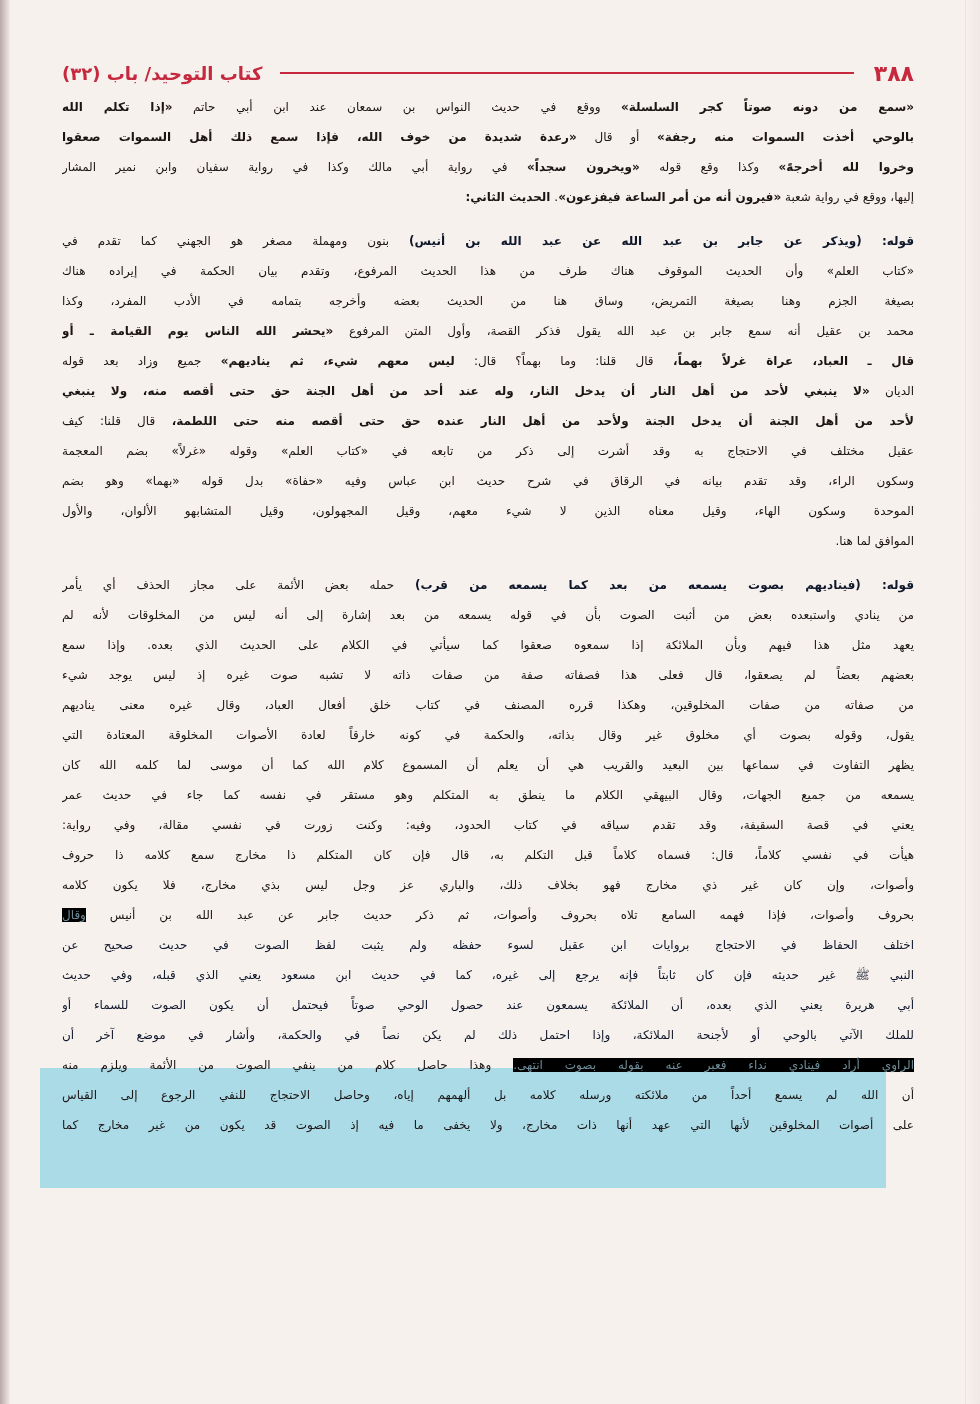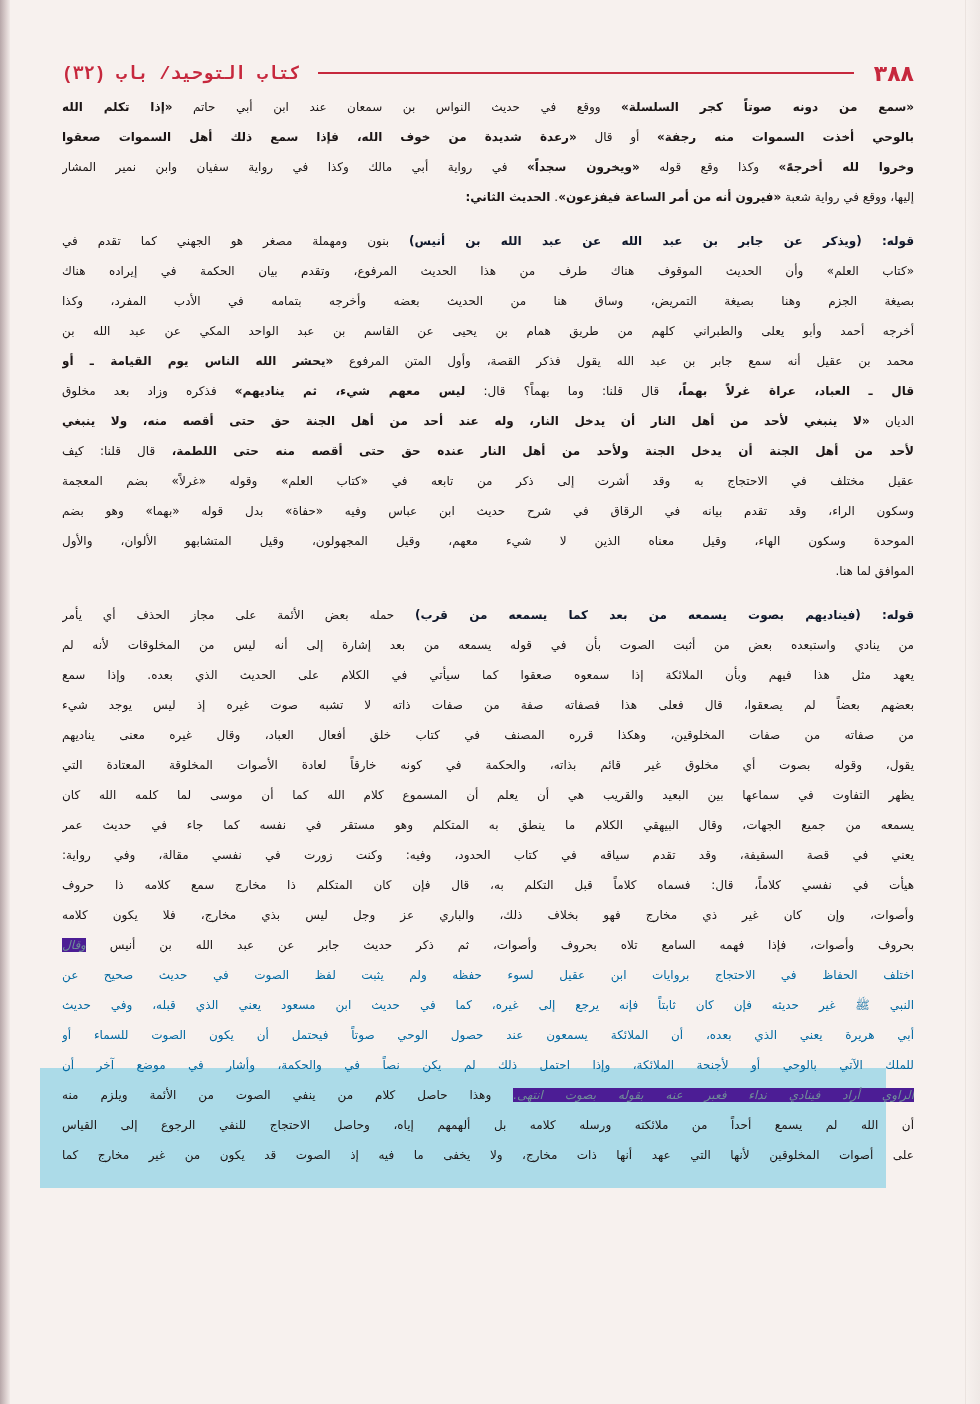--- a/index.html
+++ b/index.html
@@ -19,37 +19,37 @@
     border-left: 1px solid #ebe3df;
   }
   .header {
     position: absolute; left: 62px; top: 58px; width: 852px; height: 30px;
     direction: rtl;
     display: flex; align-items: center;
     color: #c6283d;
   }
   .page-number { font-size: 22px; font-weight: bold; margin-left: 14px; text-align: right; }
   .header-rule { flex: 1; height: 2px; background: #c6283d; margin: 0 6px; }
-  .header-title { font-size: 18px; font-weight: bold; margin-right: 12px; white-space: nowrap; font-family: Liberation Mono, monospace; }
+  .header-title { font-size: 18px; font-weight: bold; margin-right: 12px; white-space: nowrap; }
 
   .body-text {
     position: absolute; left: 62px; top: 92px; width: 852px;
     direction: rtl; text-align: justify; text-align-last: right;
     font-size: 12px; line-height: 30px; color: #1b1515;
   }
   .body-text p { margin: 0 0 14px 0; }
   .line { display: block; text-align: justify; text-align-last: justify; height: 30px; white-space: nowrap; overflow: hidden; }
   .line.last { text-align-last: right; }
   .b { font-weight: bold; }
   .red { color: #0f172a; font-weight: bold; }
-  .hl { background: #4c1d95; color: #6f8d99; font-style: italic; }
+  .hl { background: #000000; color: #6f8d99; }
   .hl-block {
     position: absolute; left: 40px; width: 846px; background: #acdbe8;
   }
-  .hl-text { color: #0369a1; }
+  .hl-text { color: #0f172a; }
 </style>
 </head>
 <body>
 
 <div class="page-edge"></div>
 <div class="page-edge-right"></div>
 
 <div class="hl-block" style="top:1068px;height:120px;"></div>
 
 <div class="header">
@@ -62,37 +62,36 @@
     <p>
       <span class="line"><span class="b">«سمع من دونه صوتاً كجر السلسلة»</span><span> ووقع في حديث النواس بن سمعان عند ابن أبي حاتم </span><span class="b">«إذا تكلم الله</span></span>
       <span class="line"><span class="b">بالوحي أخذت السموات منه رجفة»</span><span> أو قال </span><span class="b">«رعدة شديدة من خوف الله، فإذا سمع ذلك أهل السموات صعقوا</span></span>
       <span class="line"><span class="b">وخروا لله أخرجهً»</span><span> وكذا وقع قوله </span><span class="b">«ويخرون سجداً»</span><span> في رواية أبي مالك وكذا في رواية سفيان وابن نمير المشار</span></span>
       <span class="line last"><span>إليها، ووقع في رواية شعبة </span><span class="b">«فيرون أنه من أمر الساعة فيفزعون»</span><span>. </span><span class="b">الحديث الثاني:</span></span>
     </p>
     <p>
       <span class="line"><span class="red">قوله: (ويذكر عن جابر بن عبد الله عن عبد الله بن أنيس)</span><span> بنون ومهملة مصغر هو الجهني كما تقدم في</span></span>
       <span class="line"><span>«كتاب العلم» وأن الحديث الموقوف هناك طرف من هذا الحديث المرفوع، وتقدم بيان الحكمة في إيراده هناك</span></span>
       <span class="line"><span>بصيغة الجزم وهنا بصيغة التمريض، وساق هنا من الحديث بعضه وأخرجه بتمامه في الأدب المفرد، وكذا</span></span>
-      <span class="line"><span>أخرجه أحمد وأبو يعلى والطبراني كلهم من طريق همام بن يحيى عن القاسم بن عبد الواحد المكي عن عبد الله بن</span></span>
       <span class="line"><span>محمد بن عقيل أنه سمع جابر بن عبد الله يقول فذكر القصة، وأول المتن المرفوع </span><span class="b">«يحشر الله الناس يوم القيامة ـ أو</span></span>
-      <span class="line"><span class="b">قال ـ العباد، عراة غرلاً بهماً، </span><span>قال قلنا: وما بهماً؟ قال: </span><span class="b">ليس معهم شيء، ثم يناديهم»</span><span> فذكره وزاد بعد مخلوق</span></span>
+      <span class="line"><span class="b">قال ـ العباد، عراة غرلاً بهماً، </span><span>قال قلنا: وما بهماً؟ قال: </span><span class="b">ليس معهم شيء، ثم يناديهم»</span><span> جميع وزاد بعد قوله</span></span>
       <span class="line"><span>الديان </span><span class="b">«لا ينبغي لأحد من أهل النار أن يدخل النار، وله عند أحد من أهل الجنة حق حتى أقصه منه، ولا ينبغي</span></span>
       <span class="line"><span class="b">لأحد من أهل الجنة أن يدخل الجنة ولأحد من أهل النار عنده حق حتى أقصه منه حتى اللطمة، </span><span>قال قلنا: كيف</span></span>
       <span class="line"><span>عقيل مختلف في الاحتجاج به وقد أشرت إلى ذكر من تابعه في «كتاب العلم» وقوله «غرلاً» بضم المعجمة</span></span>
       <span class="line"><span>وسكون الراء، وقد تقدم بيانه في الرقاق في شرح حديث ابن عباس وفيه «حفاة» بدل قوله «بهما» وهو بضم</span></span>
       <span class="line"><span>الموحدة وسكون الهاء، وقيل معناه الذين لا شيء معهم، وقيل المجهولون، وقيل المتشابهو الألوان، والأول</span></span>
       <span class="line last"><span>الموافق لما هنا.</span></span>
     </p>
     <p>
       <span class="line"><span class="red">قوله: (فيناديهم بصوت يسمعه من بعد كما يسمعه من قرب)</span><span> حمله بعض الأئمة على مجاز الحذف أي يأمر</span></span>
       <span class="line"><span>من ينادي واستبعده بعض من أثبت الصوت بأن في قوله يسمعه من بعد إشارة إلى أنه ليس من المخلوقات لأنه لم</span></span>
       <span class="line"><span>يعهد مثل هذا فيهم وبأن الملائكة إذا سمعوه صعقوا كما سيأتي في الكلام على الحديث الذي بعده. وإذا سمع</span></span>
       <span class="line"><span>بعضهم بعضاً لم يصعقوا، قال فعلى هذا فصفاته صفة من صفات ذاته لا تشبه صوت غيره إذ ليس يوجد شيء</span></span>
       <span class="line"><span>من صفاته من صفات المخلوقين، وهكذا قرره المصنف في كتاب خلق أفعال العباد، وقال غيره معنى يناديهم</span></span>
-      <span class="line"><span>يقول، وقوله بصوت أي مخلوق غير قائم بذاته، والحكمة في كونه خارقاً لعادة الأصوات المخلوقة المعتادة التي</span></span>
+      <span class="line"><span>يقول، وقوله بصوت أي مخلوق غير وقال بذاته، والحكمة في كونه خارقاً لعادة الأصوات المخلوقة المعتادة التي</span></span>
       <span class="line"><span>يظهر التفاوت في سماعها بين البعيد والقريب هي أن يعلم أن المسموع كلام الله كما أن موسى لما كلمه الله كان</span></span>
       <span class="line"><span>يسمعه من جميع الجهات، وقال البيهقي الكلام ما ينطق به المتكلم وهو مستقر في نفسه كما جاء في حديث عمر</span></span>
       <span class="line"><span>يعني في قصة السقيفة، وقد تقدم سياقه في كتاب الحدود، وفيه: وكنت زورت في نفسي مقالة، وفي رواية:</span></span>
       <span class="line"><span>هيأت في نفسي كلاماً، قال: فسماه كلاماً قبل التكلم به، قال فإن كان المتكلم ذا مخارج سمع كلامه ذا حروف</span></span>
       <span class="line"><span>وأصوات، وإن كان غير ذي مخارج فهو بخلاف ذلك، والباري عز وجل ليس بذي مخارج، فلا يكون كلامه</span></span>
       <span class="line"><span>بحروف وأصوات، فإذا فهمه السامع تلاه بحروف وأصوات، ثم ذكر حديث جابر عن عبد الله بن أنيس </span><span class="hl">وقال</span></span>
       <span class="line"><span class="hl-text">اختلف الحفاظ في الاحتجاج بروايات ابن عقيل لسوء حفظه ولم يثبت لفظ الصوت في حديث صحيح عن</span></span>
       <span class="line"><span class="hl-text">النبي ﷺ غير حديثه فإن كان ثابتاً فإنه يرجع إلى غيره، كما في حديث ابن مسعود يعني الذي قبله، وفي حديث</span></span>
       <span class="line"><span class="hl-text">أبي هريرة يعني الذي بعده، أن الملائكة يسمعون عند حصول الوحي صوتاً فيحتمل أن يكون الصوت للسماء أو</span></span>
       <span class="line"><span class="hl-text">للملك الآتي بالوحي أو لأجنحة الملائكة، وإذا احتمل ذلك لم يكن نصاً في والحكمة، وأشار في موضع آخر أن</span></span>

